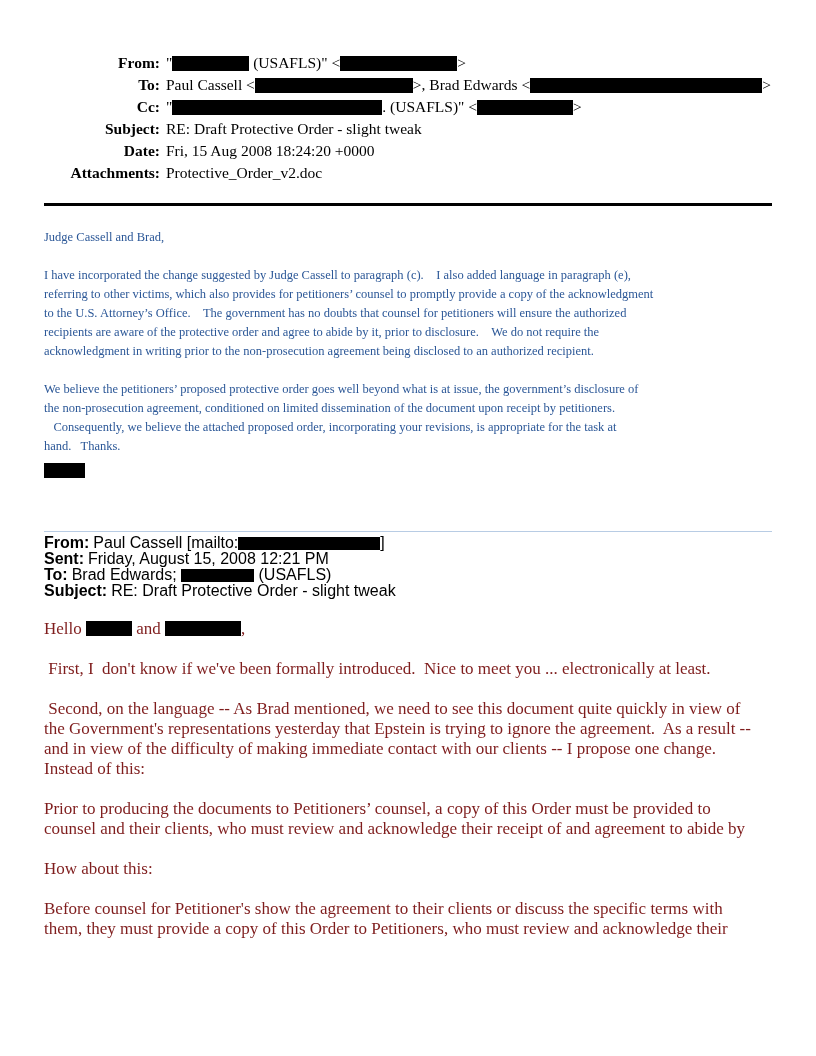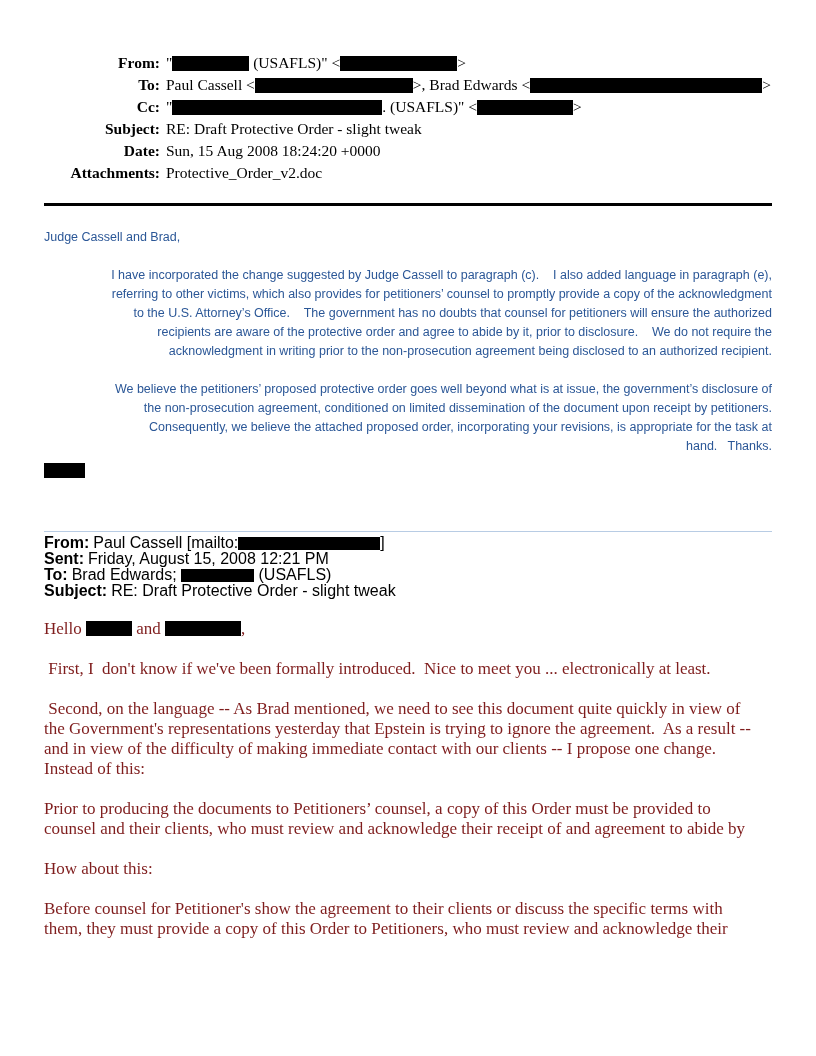--- a/index.html
+++ b/index.html
@@ -14,26 +14,26 @@
   .hdr .row{display:flex;line-height:22px;font-size:15.5px;color:#000;}
   .hdr .lbl{flex:none;width:116px;text-align:right;font-weight:bold;}
   .hdr .val{margin-left:6px;white-space:pre;}
 
   .rd{display:inline-block;background:var(--redaction,#000);vertical-align:-3px;}
 
   .rule{height:3px;background:#000;margin-top:19px;}
 
   
   .reply{
-    font-family:Liberation Sans, sans-serif;
+    font-family:Liberation Serif, serif;
     font-size:12.5px;line-height:19px;color:var(--reply,#2B5797);
   }
   .reply .line{white-space:pre;}
   .greeting{margin-top:22px;}
-  .bpara{margin-top:19px;text-align:right;}
+  .bpara{margin-top:19px;}
   .sig-rd{width:41px;height:15px;background:var(--redaction,#000);margin-top:7px;}
 
   
   .sep{border:none;border-top:1px solid var(--separator,#B8CCE4);margin:53px 0 0 0;}
   .qhdr{margin-top:3px;font-family:"Liberation Sans","DejaVu Sans",sans-serif;
         font-size:16px;line-height:16px;color:#000;}
   .qhdr .row{white-space:pre;}
   .qhdr .lbl{font-weight:bold;margin-right:4px;}
   .qhdr .rd{vertical-align:-2px;}
 
@@ -60,21 +60,21 @@
       <div class="row">
         <span class="lbl">Cc:</span>
         <span class="val"><span>"</span><span class="rd" style="width: 210px; height: 15px;"></span><span>. (USAFLS)" &lt;</span><span class="rd" style="width: 96px; height: 15px;"></span><span>&gt;</span></span>
       </div>
       <div class="row">
         <span class="lbl">Subject:</span>
         <span class="val"><span>RE: Draft Protective Order - slight tweak</span></span>
       </div>
       <div class="row">
         <span class="lbl">Date:</span>
-        <span class="val"><span>Sun, 15 Aug 2008 18:24:20 +0000</span></span>
+        <span class="val"><span>Fri, 15 Aug 2008 18:24:20 +0000</span></span>
       </div>
       <div class="row">
         <span class="lbl">Attachments:</span>
         <span class="val"><span>Protective_Order_v2.doc</span></span>
       </div>
     </div>
 
   <div class="rule"></div>
 
   <div class="reply">

